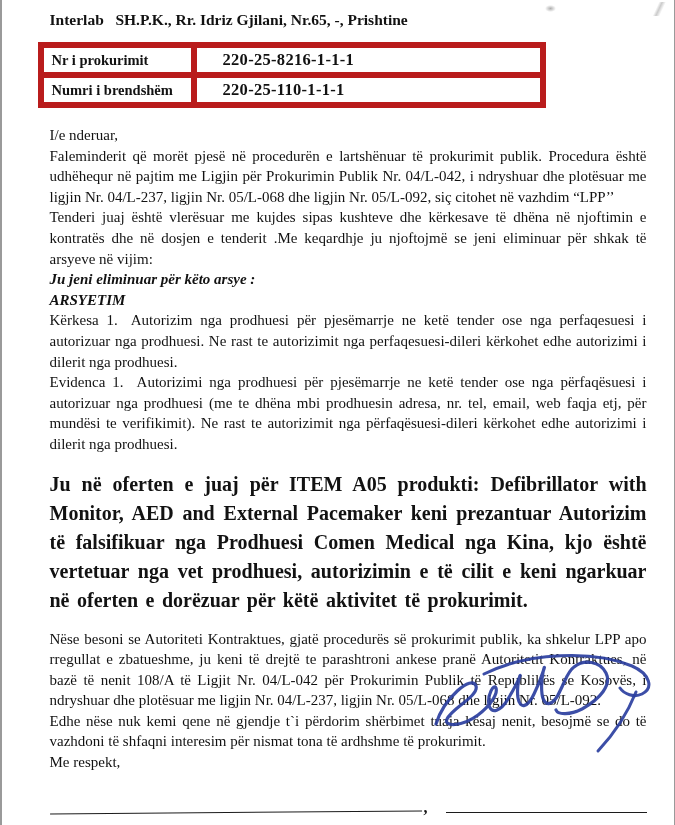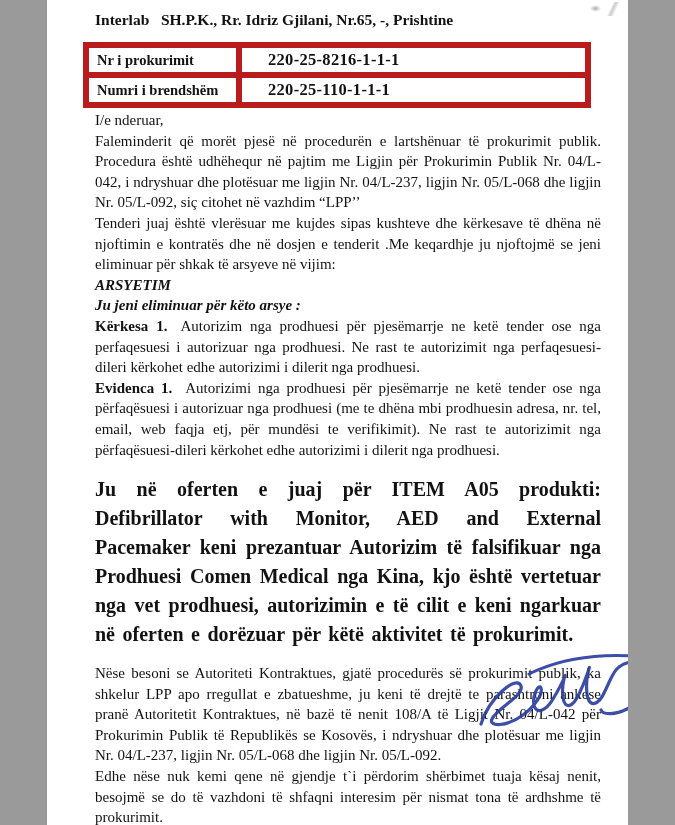--- a/index.html
+++ b/index.html
@@ -1,19 +1,19 @@
 <!DOCTYPE html>
 <html><head>
 <meta charset="utf-8">
 <style>
   * { margin: 0; padding: 0; box-sizing: border-box; }
   html, body { background: #9a9a9a; }
   .page {
     position: relative;
-    width: 581px;
+    width: 672px;
     height: 825px;
     margin: 0 auto;
     background: #ffffff;
     font-family: "Liberation Serif", "DejaVu Serif", serif;
     color: #121212;
     padding: 8px 27px 0 48px;
     overflow: hidden;
   }
   .smudge {
     position: absolute; top: 5px; left: 543px; width: 11px; height: 7px;
@@ -41,24 +41,24 @@
     vertical-align: middle;
   }
   td.label-cell { width: 153px; font-size: 14.5px; padding: 3px 8px; }
   td.value-cell { font-size: 16.5px; padding: 2px 26px; letter-spacing: .3px; }
   .doc-title {
     margin-top: 20px;
     font-weight: bold;
     font-size: 15.6px;
     letter-spacing: .1px;
   }
-  .body-text { margin-top: 2px; font-size: 15px; line-height: 20.6px; }
+  .body-text { margin-top: 17px; font-size: 15px; line-height: 20.6px; }
   .jp { text-align: justify; }
   .bi { font-weight: bold; font-style: italic; }
-  .lead { font-weight: bold; margin-right: 13px; }
+  .lead { font-weight: normal; margin-right: 13px; }
   .bold-para {
     font-weight: bold;
     text-align: justify;
     margin: 15px 0 14px 0;
     line-height: 29px;
     word-spacing: 2.5px;
     font-size: 20px;
   }
   .sig-row { display: flex; align-items: flex-end; margin-top: 26px; }
   .sig-line-left {
@@ -101,22 +101,22 @@
         <td class="value-cell">220-25-110-1-1-1</td>
       </tr>
     </tbody>
   </table>
 
 
   <div class="body-text">
     <div>I/e nderuar,</div>
     <div class="jp">Faleminderit që morët pjesë në procedurën e lartshënuar të prokurimit publik. Procedura është udhëhequr në pajtim me Ligjin për Prokurimin Publik Nr. 04/L-042, i ndryshuar dhe plotësuar me ligjin Nr. 04/L-237, ligjin Nr. 05/L-068 dhe ligjin Nr. 05/L-092, siç citohet në vazhdim “LPP’’</div>
     <div class="jp">Tenderi juaj është vlerësuar me kujdes sipas kushteve dhe kërkesave të dhëna në njoftimin e kontratës dhe në  dosjen e tenderit .Me keqardhje ju njoftojmë se jeni eliminuar për shkak të arsyeve në vijim:</div>
+    <div class="bi">Ju jeni eliminuar për këto arsye :</div>
     <div class="bi">ARSYETIM</div>
-    <div class="bi">Ju jeni eliminuar për këto arsye :</div>
     <div class="jp"><span class="lead">Kërkesa 1.</span><span>Autorizim nga prodhuesi për pjesëmarrje ne ketë tender ose nga perfaqesuesi i autorizuar nga prodhuesi.  Ne rast te autorizimit nga perfaqesuesi-dileri kërkohet edhe autorizimi i dilerit nga prodhuesi.</span></div>
     <div class="jp"><span class="lead">Evidenca 1.</span><span>Autorizimi nga prodhuesi për pjesëmarrje ne ketë tender ose nga përfaqësuesi i autorizuar nga prodhuesi (me te dhëna mbi prodhuesin   adresa, nr. tel, email, web faqja etj, për mundësi te verifikimit). Ne rast te autorizimit nga përfaqësuesi-dileri kërkohet edhe autorizimi i dilerit nga prodhuesi.</span></div>
     <div class="bold-para">Ju në oferten e juaj për ITEM A05 produkti: Defibrillator with Monitor, AED and External Pacemaker keni prezantuar Autorizim të falsifikuar nga Prodhuesi Comen Medical nga Kina, kjo është vertetuar nga vet prodhuesi, autorizimin e të cilit e keni ngarkuar në oferten e dorëzuar për këtë aktivitet të prokurimit.</div>
     <div class="jp">Nëse besoni se Autoriteti Kontraktues, gjatë procedurës së prokurimit publik, ka shkelur LPP apo rregullat e zbatueshme, ju keni të drejtë te parashtroni ankese pranë Autoritetit Kontraktues, në bazë të nenit 108/A të Ligjit Nr. 04/L-042 për Prokurimin Publik të Republikës se Kosovës, i ndryshuar dhe plotësuar me ligjin Nr. 04/L-237, ligjin Nr. 05/L-068 dhe ligjin Nr. 05/L-092.</div>
     <div class="jp">Edhe nëse nuk kemi qene në gjendje t`i përdorim shërbimet tuaja kësaj nenit, besojmë se do të vazhdoni të shfaqni interesim për nismat tona të ardhshme të prokurimit.</div>
     <div>Me respekt,</div>
   </div>
 
   <div class="sig-row">
     <div class="sig-line-left"></div>

